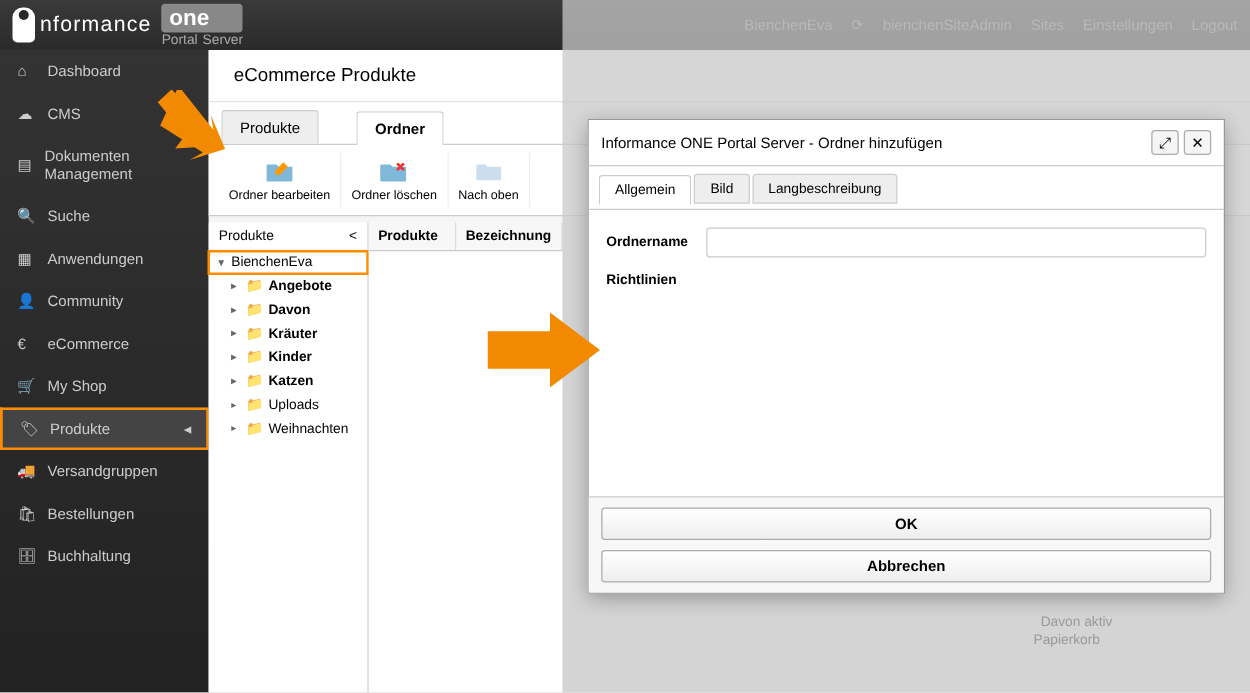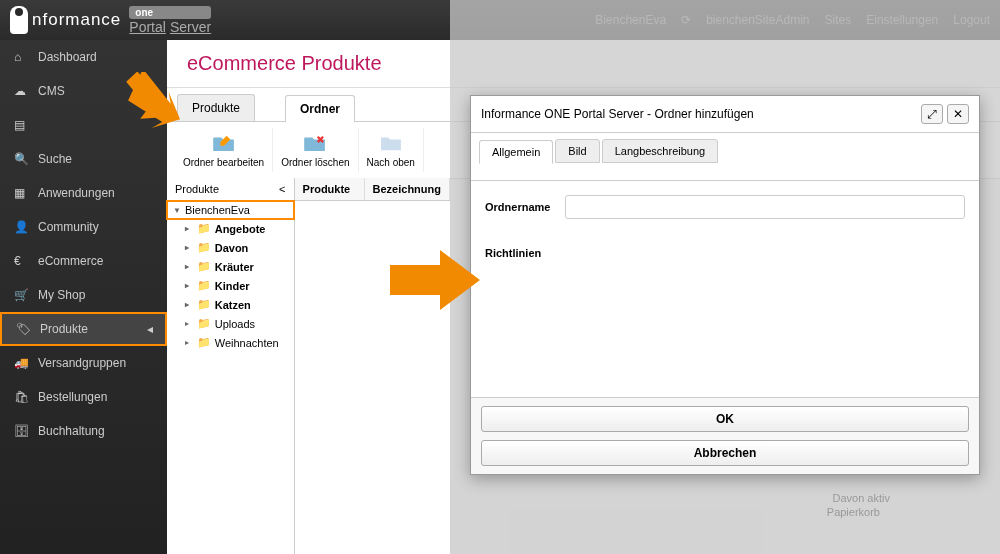--- a/index.html
+++ b/index.html
@@ -5,35 +5,35 @@
 * { margin: 0; padding: 0; box-sizing: border-box; font-family: Arial, sans-serif; }
 body { width: 1000px; height: 554px; overflow: hidden; position: relative; background: #e8e8e8; }
 
 
 .header { height: 40px; background: linear-gradient(#3a3a3a, #2a2a2a); display: flex; align-items: center; padding: 0 10px; }
 .logo { display: flex; align-items: center; gap: 4px; }
 .logo-i { width: 18px; height: 28px; background: #fff; border-radius: 8px 8px 4px 4px; position: relative; }
 .logo-i::before { content: ''; position: absolute; top: 2px; left: 5px; width: 8px; height: 8px; background: #2a2a2a; border-radius: 50%; }
 .logo-text { color: #fff; font-size: 17px; letter-spacing: 1px; font-weight: 300; }
 .logo-sub { display: flex; flex-direction: column; margin-left: 4px; }
-.logo-one { background: #888; color: #fff; padding: 1px 6px; font-size: 10px; border-radius: 3px; font-weight: bold; }
-.logo-portal { color: #aaa; font-size: 14px; text-align: center; text-decoration: underline; }
+.logo-one { background: #888; color: #fff; padding: 1px 6px; font-size: 18px; border-radius: 3px; font-weight: bold; }
+.logo-portal { color: #aaa; font-size: 11px; text-align: center; }
 .header-right { margin-left: auto; display: flex; gap: 15px; color: #888; font-size: 12px; align-items: center; }
 .header-right span { cursor: pointer; }
 
 
 .sidebar { position: absolute; left: 0; top: 40px; bottom: 0; width: 167px; background: linear-gradient(#333, #222); overflow-y: auto; }
 .nav-item { display: flex; align-items: center; gap: 10px; padding: 10px 14px; color: #ccc; font-size: 12px; cursor: pointer; }
 .nav-item.active { background: #444; border-left: 2px solid #ff8c00; }
 .nav-item.highlighted { outline: 2px solid #ff8c00; outline-offset: -2px; }
 .nav-icon { width: 14px; height: 14px; display: inline-block; }
 
 
 .main { position: absolute; left: 167px; top: 40px; right: 0; bottom: 0; background: #f5f5f5; }
-.page-title { padding: 12px 20px; font-size: 20px; font-weight: 300; color: #be185d; background: #fff; border-bottom: 1px solid #ddd; }
+.page-title { padding: 12px 20px; font-size: 15px; font-weight: 300; color: #000000; background: #fff; border-bottom: 1px solid #ddd; }
 .tabs { display: flex; background: #fff; border-bottom: 1px solid #ccc; padding-left: 10px; padding-top: 6px; }
 .tab { padding: 6px 14px; font-size: 12px; border: 1px solid #ccc; border-bottom: none; background: #eee; margin-right: 2px; cursor: pointer; border-radius: 3px 3px 0 0; }
 .tab.active { background: #fff; font-weight: bold; position: relative; top: 1px; margin-left: 28px; }
 
 
 .toolbar { display: flex; background: #fff; border-bottom: 1px solid #ccc; padding: 6px 8px; gap: 0; }
 .tool-btn { display: flex; flex-direction: column; align-items: center; gap: 3px; padding: 4px 8px; font-size: 10px; cursor: pointer; border-right: 1px solid #eee; }
 .tool-btn.highlighted { outline: 2px solid #ff8c00; outline-offset: -1px; }
 .tool-icon { width: 26px; height: 22px; display: flex; align-items: center; justify-content: center; }
 .folder-svg { width: 22px; height: 18px; }
@@ -53,25 +53,25 @@
 
 
 .overlay { position: absolute; top: 0; left: 450px; right: 0; bottom: 0; background: rgba(200,200,200,0.75); }
 .overlay .faded-text { position: absolute; color: #999; font-size: 11px; }
 
 
 .dialog { position: absolute; left: 470px; top: 95px; width: 510px; height: 380px; background: #fff; border: 1px solid #999; box-shadow: 0 4px 15px rgba(0,0,0,0.3); display: flex; flex-direction: column; }
 .dialog-title { padding: 8px 10px; font-size: 12px; border-bottom: 1px solid #ccc; display: flex; align-items: center; }
 .dialog-title-ctrls { margin-left: auto; display: flex; gap: 4px; }
 .dlg-ctrl { width: 22px; height: 20px; border: 1px solid #aaa; background: #f5f5f5; display: flex; align-items: center; justify-content: center; font-size: 12px; cursor: pointer; border-radius: 3px; }
-.dialog-tabs { display: flex; border-bottom: 1px solid #ccc; padding: 6px 8px 17px; }
+.dialog-tabs { display: flex; border-bottom: 1px solid #ccc; padding: 6px 8px 4px; }
 .dialog-tab { padding: 5px 12px; font-size: 11px; border: 1px solid #ccc; background: #eee; margin-right: 2px; border-radius: 3px 3px 0 0; cursor: pointer; }
 .dialog-tab.active { background: #fff; border-bottom: 1px solid #fff; position: relative; top: 1px; }
 .dialog-body { flex: 1; padding: 14px; font-size: 11px; }
-.form-row { display: flex; align-items: center; margin-bottom: 28px; }
+.form-row { display: flex; align-items: center; margin-bottom: 12px; }
 .form-label { width: 80px; font-weight: bold; }
 .form-input { flex: 1; height: 24px; border: 1px solid #ccc; border-radius: 3px; padding: 0 6px; font-size: 11px; }
 .guidelines { margin-top: 8px; }
 .guidelines-title { font-weight: bold; margin-bottom: 4px; }
 .guidelines ul { list-style: disc; padding-left: 30px; }
 .guidelines li { margin: 2px 0; }
 .dialog-footer { padding: 8px 10px; border-top: 1px solid #ccc; display: flex; justify-content: flex-end; gap: 8px; background: #f7f7f7; flex-direction: column; }
 .dlg-btn { padding: 5px 22px; font-size: 12px; font-weight: bold; border: 1px solid #aaa; background: linear-gradient(#fff,#eee); border-radius: 3px; cursor: pointer; }
 
 
@@ -108,20 +108,21 @@
   <div class="nav-item">
       <span class="nav-icon">⌂</span>
       <span>Dashboard</span>
     </div>
   <div class="nav-item">
       <span class="nav-icon">☁</span>
       <span>CMS</span>
     </div>
   <div class="nav-item">
       <span class="nav-icon">▤</span>
+      <span>Dokumenten Management</span>
     </div>
   <div class="nav-item">
       <span class="nav-icon">🔍</span>
       <span>Suche</span>
     </div>
   <div class="nav-item">
       <span class="nav-icon">▦</span>
       <span>Anwendungen</span>
     </div>
   <div class="nav-item">

